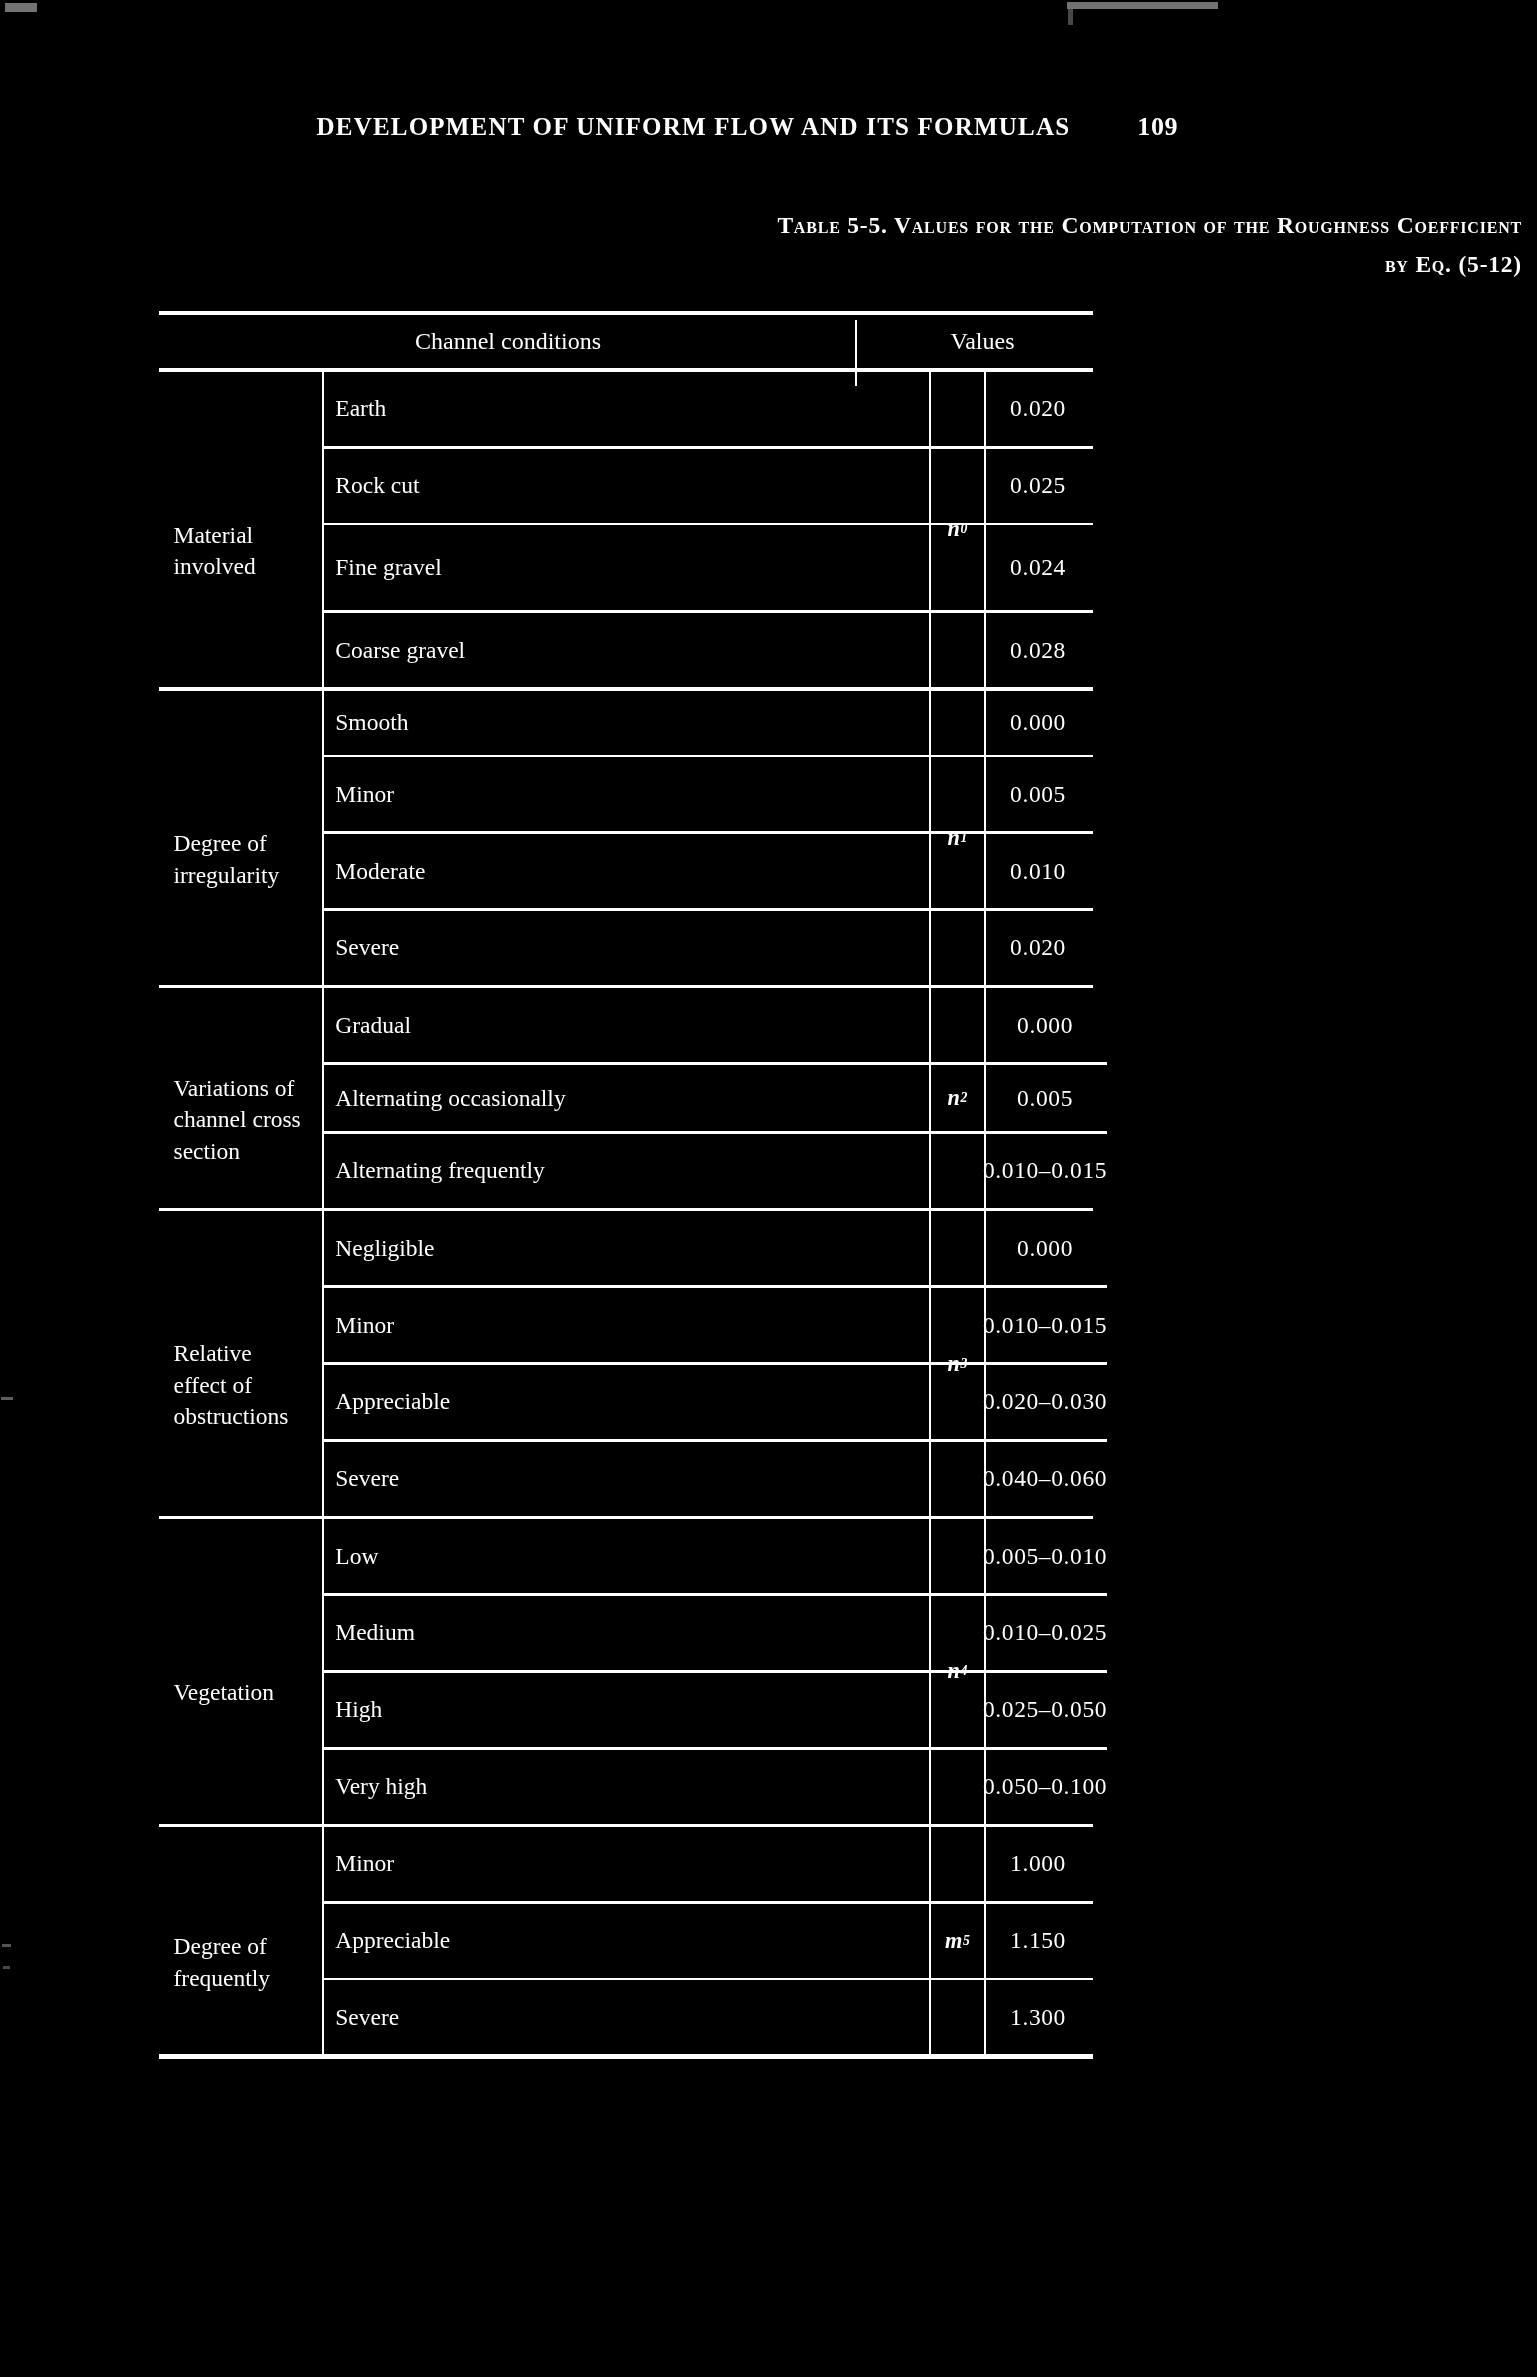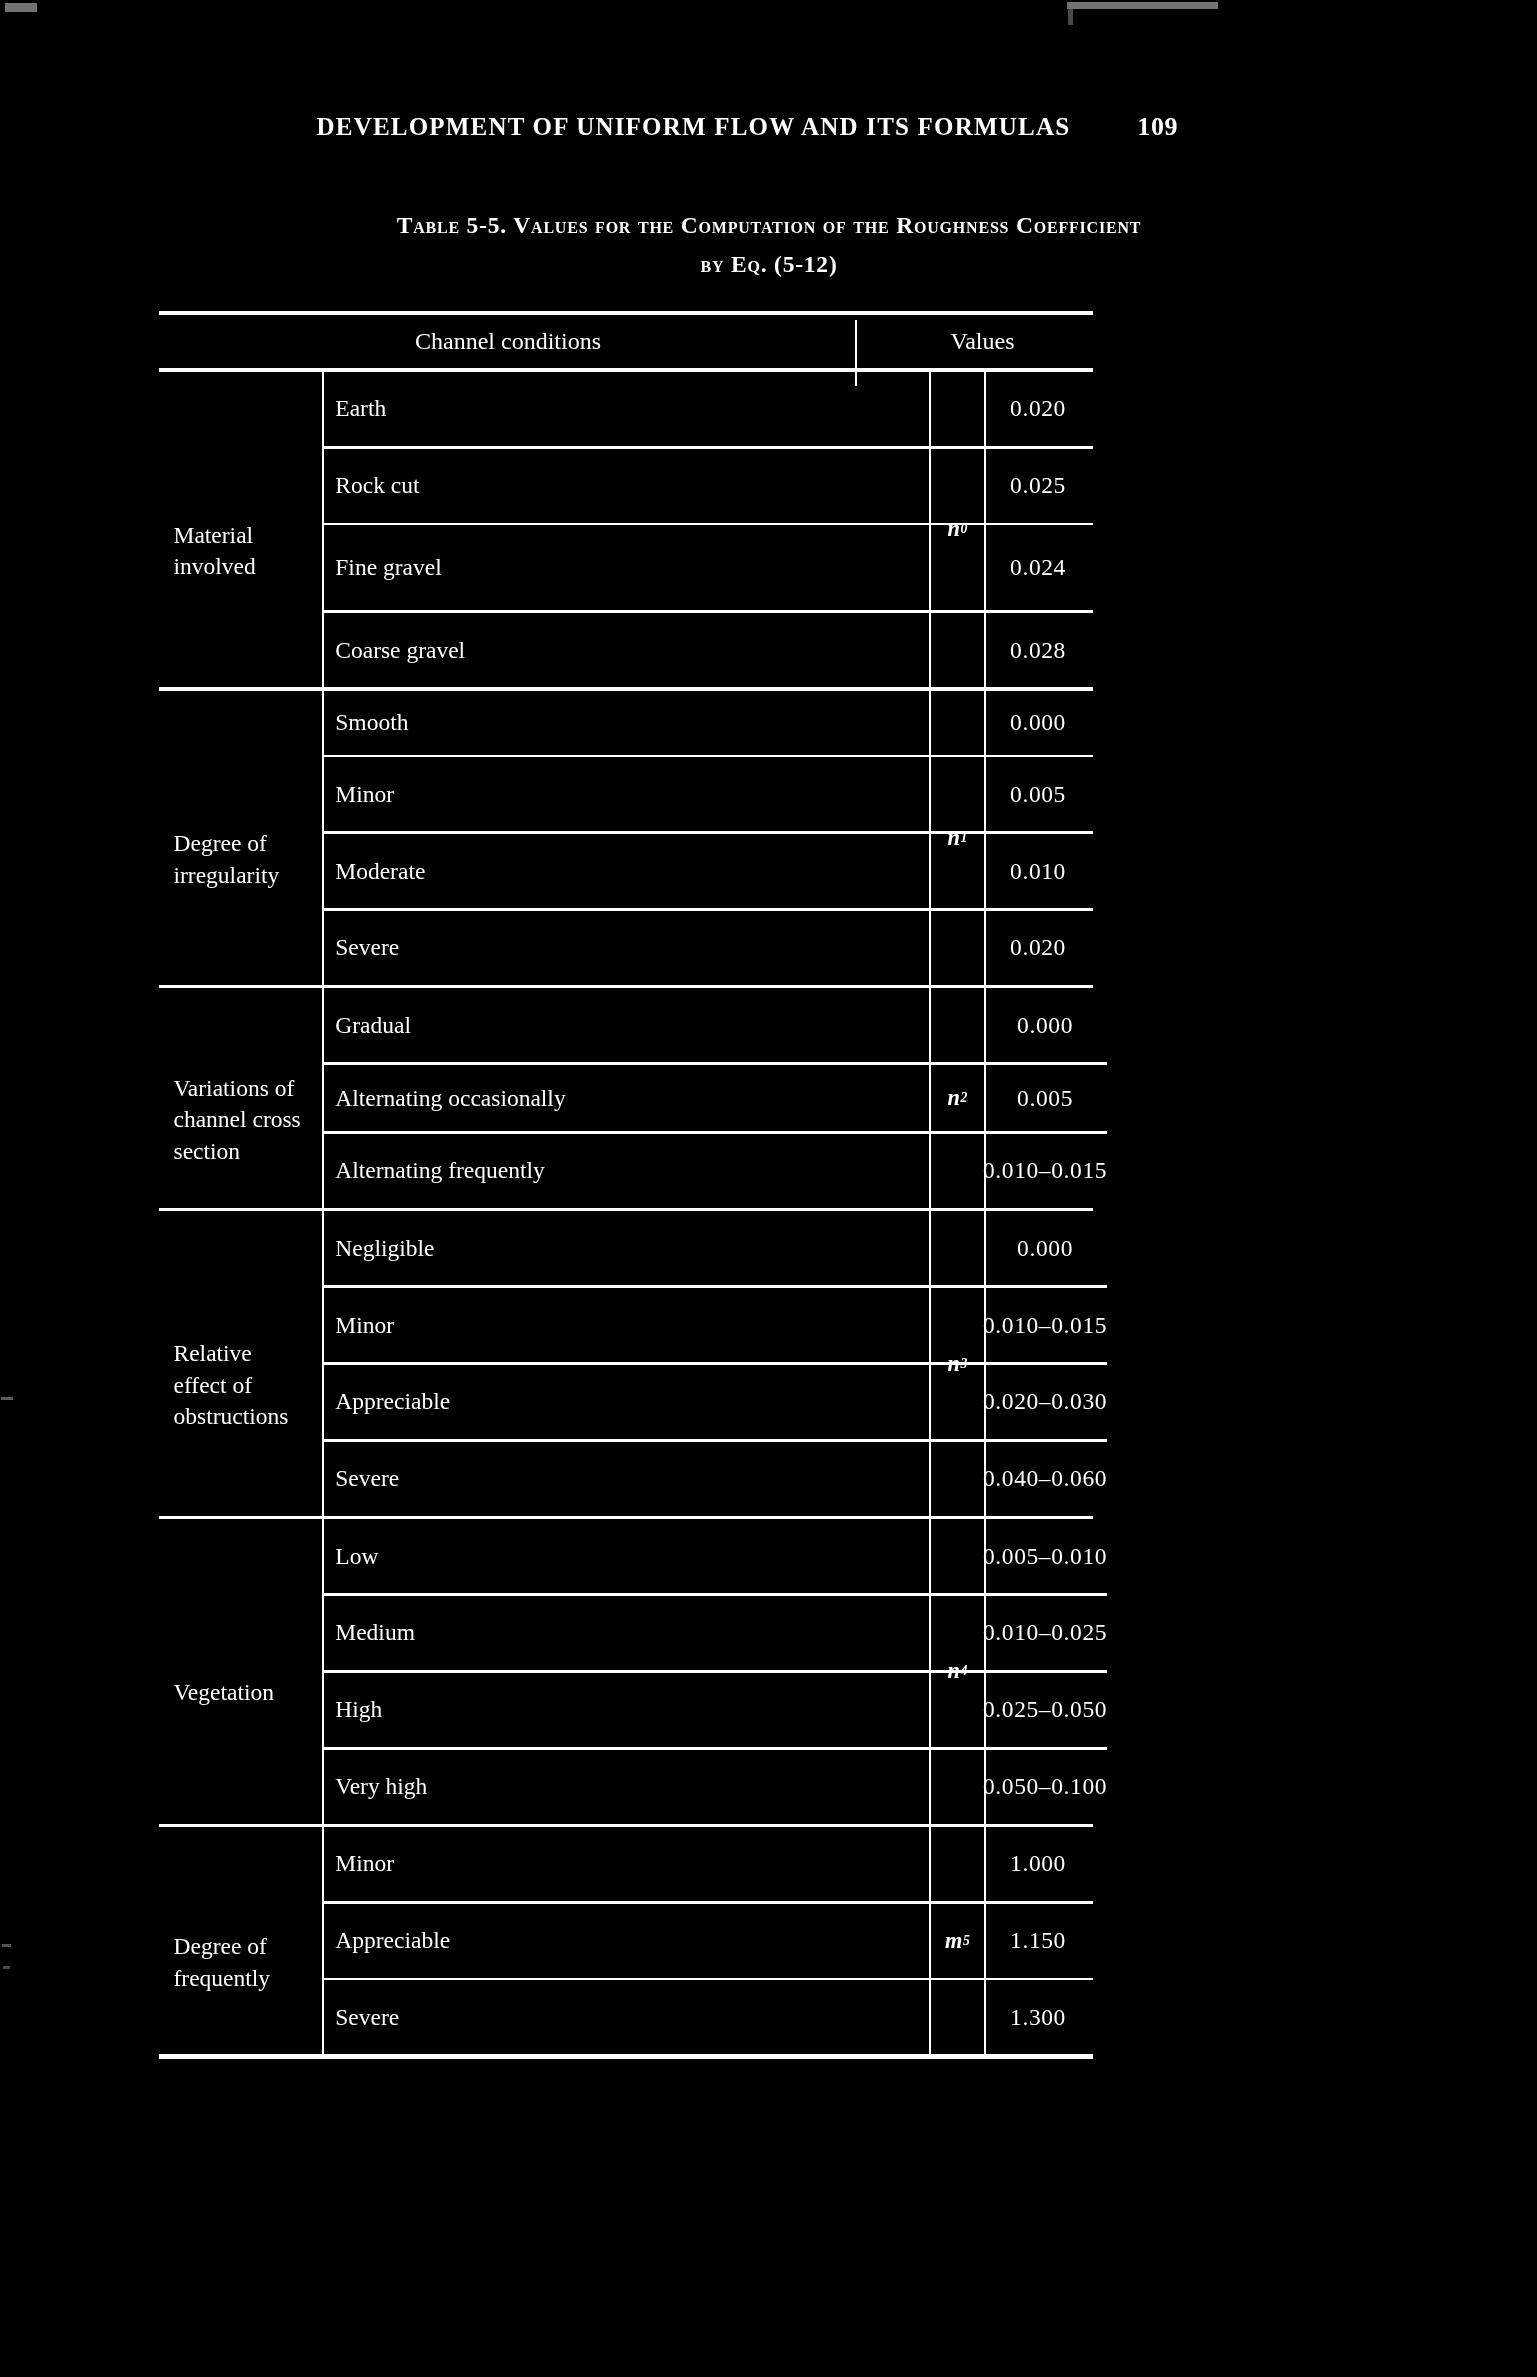--- a/index.html
+++ b/index.html
@@ -57,23 +57,23 @@
   #page-number {
     font-size: 26px;
     font-weight: 700;
     margin-left: 67px;
     letter-spacing: 0.6px;
   }
 
   
   #table-caption {
     position: absolute;
-    left: 0; right: 8px;
+    left: 0; right: 16px;
     top: 212px;
-    text-align: center;
+    text-align: right;
     padding-left: 8px;
   }
   #caption-line-1 {
     font-variant: small-caps;
     font-size: 23.5px;
     letter-spacing: 0.8px;
     font-weight: 600;
     white-space: nowrap;
   }
   #caption-line-2 {

